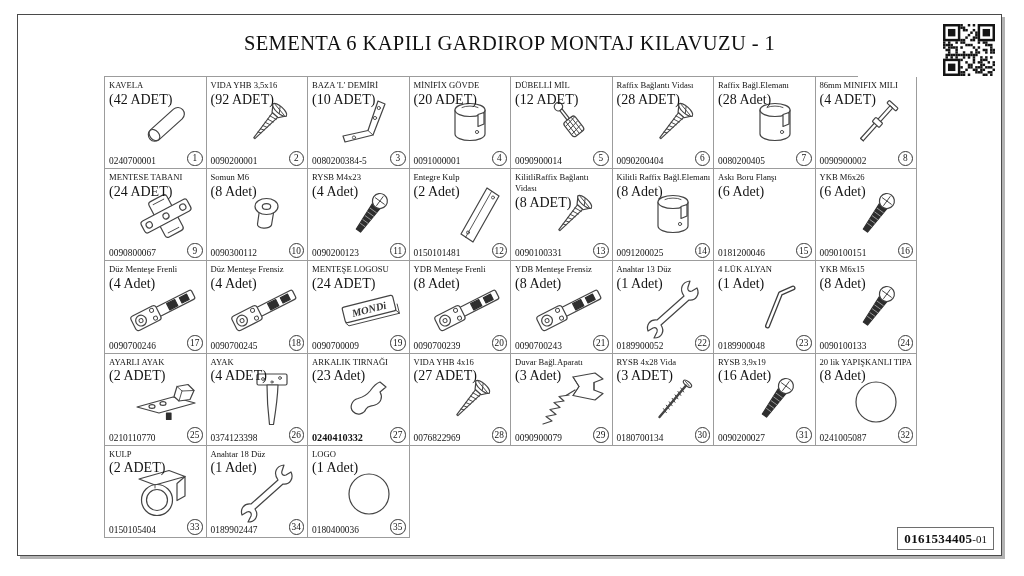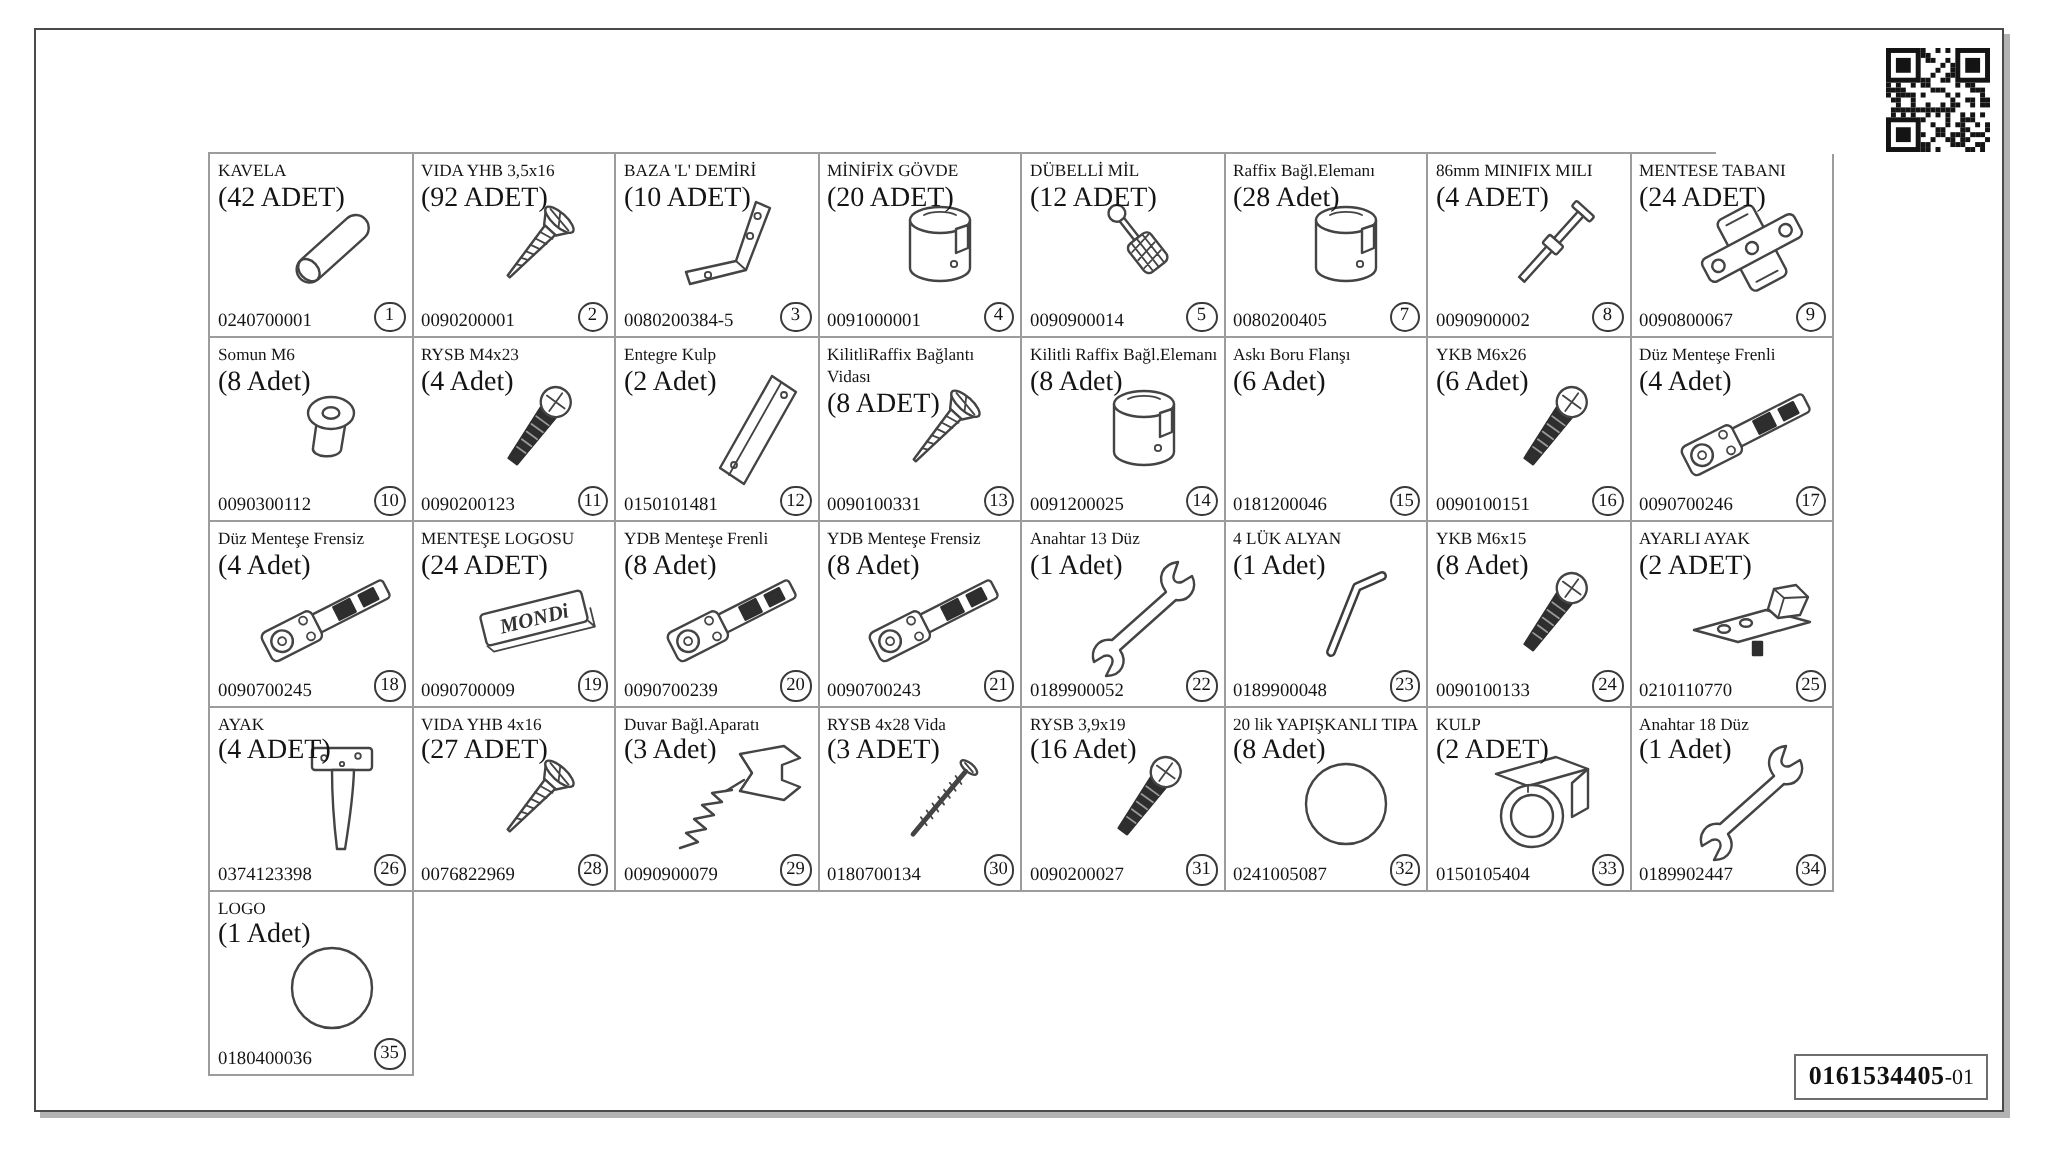--- a/index.html
+++ b/index.html
@@ -40,20 +40,21 @@
   .doc-code { position:absolute; right:7px; bottom:5px; border:1px solid #6e6e6e;
               background:#fff; padding:1px 6px 2px 6px; color:#111; }
   .doc-code .main { font-weight:bold; font-size:13px; letter-spacing:0.3px; }
   .doc-code .suffix { font-size:11px;text-align:right; }
 </style>
 </head>
 <body>
 
 <div class="page">
   <div class="frame">
+    <div class="title">SEMENTA 6 KAPILI GARDIROP MONTAJ KILAVUZU - 1</div>
     <div class="qr"><svg viewBox="0 0 52.5 52.5">
           <rect x="17.5" y="0" width="2.5" height="2.5"></rect>
           <rect x="25" y="0" width="2.5" height="2.5"></rect>
           <rect x="30" y="0" width="2.5" height="2.5"></rect>
           <rect x="17.5" y="2.5" width="2.5" height="2.5"></rect>
           <rect x="20" y="2.5" width="2.5" height="2.5"></rect>
           <rect x="20" y="5" width="2.5" height="2.5"></rect>
           <rect x="22.5" y="5" width="2.5" height="2.5"></rect>
           <rect x="30" y="5" width="2.5" height="2.5"></rect>
           <rect x="27.5" y="7.5" width="2.5" height="2.5"></rect>
@@ -260,20 +261,37 @@
                 <rect x="37.6" y="13" width="2.8" height="12"></rect>
                 <rect x="32" y="25" width="14" height="18" rx="3"></rect>
                 <path class="thin" d="M35.5,25.5 L35.5,42.5 M39,25.5 L39,43 M42.5,25.5 L42.5,42.5 M33,29 L45,27 M33,34 L45,32 M33,39 L45,37"></path>
               </g>
             </svg></div>
     <div class="cell-code">0090900014</div>
     <div class="cell-num">5</div>
   </div>
         <div class="cell">
     <div class="cell-head">
+      <div class="cell-name">Raffix Bağlantı Vidası</div>
+      <div class="cell-qty">(28 ADET)</div>
+    </div>
+    <div class="cell-art"><svg class="art" viewBox="0 0 78 62">
+              <g transform="rotate(42 39 31)">
+                <path d="M30,12 L35,19 L43,19 L48,12 Z"></path>
+                <ellipse cx="39" cy="12" rx="9" ry="3.4"></ellipse>
+                <path class="thin" d="M32,11 L46,13 M37,9.2 L41,14.8"></path>
+                <path d="M35.5,19 L42.5,19 L39.8,50 L38.4,50 Z"></path>
+                <path class="thin" d="M35.7,23 L42.8,21.4 M36.1,27 L42.3,25.4 M36.5,31 L41.8,29.4 M36.9,35 L41.3,33.4 M37.3,39 L40.9,37.4 M37.7,43 L40.4,41.6"></path>
+              </g>
+            </svg></div>
+    <div class="cell-code">0090200404</div>
+    <div class="cell-num">6</div>
+  </div>
+        <div class="cell">
+    <div class="cell-head">
       <div class="cell-name">Raffix Bağl.Elemanı</div>
       <div class="cell-qty">(28 Adet)</div>
     </div>
     <div class="cell-art"><svg class="art" viewBox="0 0 78 62">
               <path d="M24,17 L24,41 A15,6.5 0 0 0 54,41 L54,17" class="ln"></path>
               <ellipse cx="39" cy="17" rx="15" ry="6.5"></ellipse>
               <path class="thin" d="M31,14.5 A10,3.8 0 0 1 47,14.5"></path>
               <path d="M47,21.5 L53,19.5 L53,31 L47,33.5 Z"></path>
               <circle class="thin" cx="46" cy="39" r="1.6"></circle>
             </svg></div>
@@ -574,20 +592,31 @@
               <circle class="thin" cx="35" cy="9" r="1.4"></circle>
               <circle class="thin" cx="52" cy="8" r="1.4"></circle>
               <circle class="thin" cx="44" cy="12" r="1.1"></circle>
               <path d="M39,15 L50,15 C49.5,30 47.5,42 45.5,54.5 L41.5,54.5 C40,42 39,30 39,15 Z"></path>
             </svg></div>
     <div class="cell-code">0374123398</div>
     <div class="cell-num">26</div>
   </div>
         <div class="cell">
     <div class="cell-head">
+      <div class="cell-name">ARKALIK TIRNAĞI</div>
+      <div class="cell-qty">(23 Adet)</div>
+    </div>
+    <div class="cell-art"><svg class="art" viewBox="0 0 78 62">
+              <path d="M50,12 L56,17 L50,22 C53,27 51,33 45,35 C41,36.5 38,35.5 36,39 C34,44 27,46 23,41.5 C19,37 22,30 28,28.5 C33,27 37,25 40,21 C42.5,17.5 45.5,13.5 50,12 Z"></path>
+            </svg></div>
+    <div class="cell-code bold">0240410332</div>
+    <div class="cell-num">27</div>
+  </div>
+        <div class="cell">
+    <div class="cell-head">
       <div class="cell-name">VIDA YHB 4x16</div>
       <div class="cell-qty">(27 ADET)</div>
     </div>
     <div class="cell-art"><svg class="art" viewBox="0 0 78 62">
               <g transform="rotate(42 39 31)">
                 <path d="M30,12 L35,19 L43,19 L48,12 Z"></path>
                 <ellipse cx="39" cy="12" rx="9" ry="3.4"></ellipse>
                 <path class="thin" d="M32,11 L46,13 M37,9.2 L41,14.8"></path>
                 <path d="M35.5,19 L42.5,19 L39.8,50 L38.4,50 Z"></path>
                 <path class="thin" d="M35.7,23 L42.8,21.4 M36.1,27 L42.3,25.4 M36.5,31 L41.8,29.4 M36.9,35 L41.3,33.4 M37.3,39 L40.9,37.4 M37.7,43 L40.4,41.6"></path>

